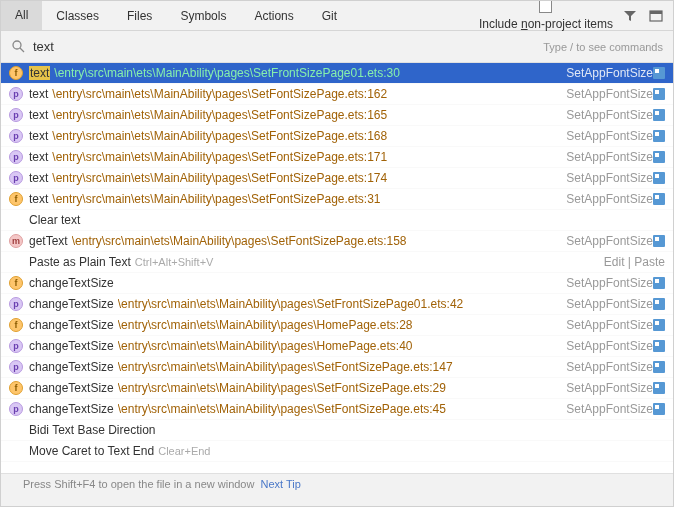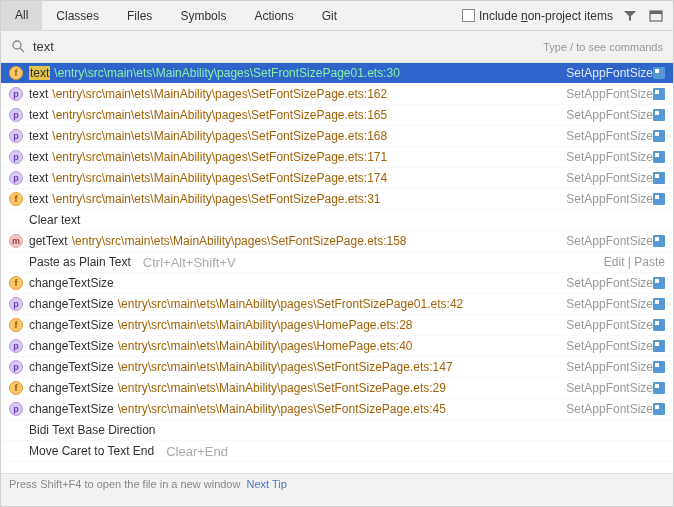--- a/index.html
+++ b/index.html
@@ -38,20 +38,21 @@
 .right-tools {
   display: flex;
   align-items: center;
   gap: 8px;
 }
 .checkbox-wrap {
   display: flex;
   align-items: center;
   gap: 4px;
   cursor: pointer;
+  flex-direction: column;
 }
 .checkbox {
   width: 13px; height: 13px; border: 1px solid #888; background: #fff;
 }
 .icon-btn {
   width: 18px; height: 18px; display: flex; align-items: center; justify-content: center;
   cursor: pointer; color: #666;
 }
 .searchbar {
   display: flex;
@@ -117,26 +118,26 @@
 .row.selected .path { color: #86efac; }
 .row-right {
   margin-left: auto;
   display: flex;
   align-items: center;
 }
 .right-label { color: #999; font-size: 12px; }
 .row.selected .right-label { color: #e0e8f5; }
 .mod-icon { width: 12px; height: 12px; background: #5698d4; border-radius: 1px; position: relative; flex-shrink:0;}
 .mod-icon::after { content: ""; position: absolute; width: 4px; height: 4px; background: #fff; top: 2px; left: 2px; }
-.shortcut { color: #aaa; margin-left: 12px; font-size: 13px; }
+.shortcut { color: #aaa; margin-left: 4px; font-size: 11px; }
 .footer {
   height: 21px;
   display: flex;
   align-items: center;
-  padding: 0 8px;
+  padding: 0 22px;
   background: #f2f2f2;
   border-top: 1px solid #e0e0e0;
   font-size: 11px;
   color: #888;
   gap: 6px;
 }
 .footer .link { color: #4a78c8; cursor: pointer; }
 .underline-n { text-decoration: underline; }
 
 .results::-webkit-scrollbar { width: 12px; }

